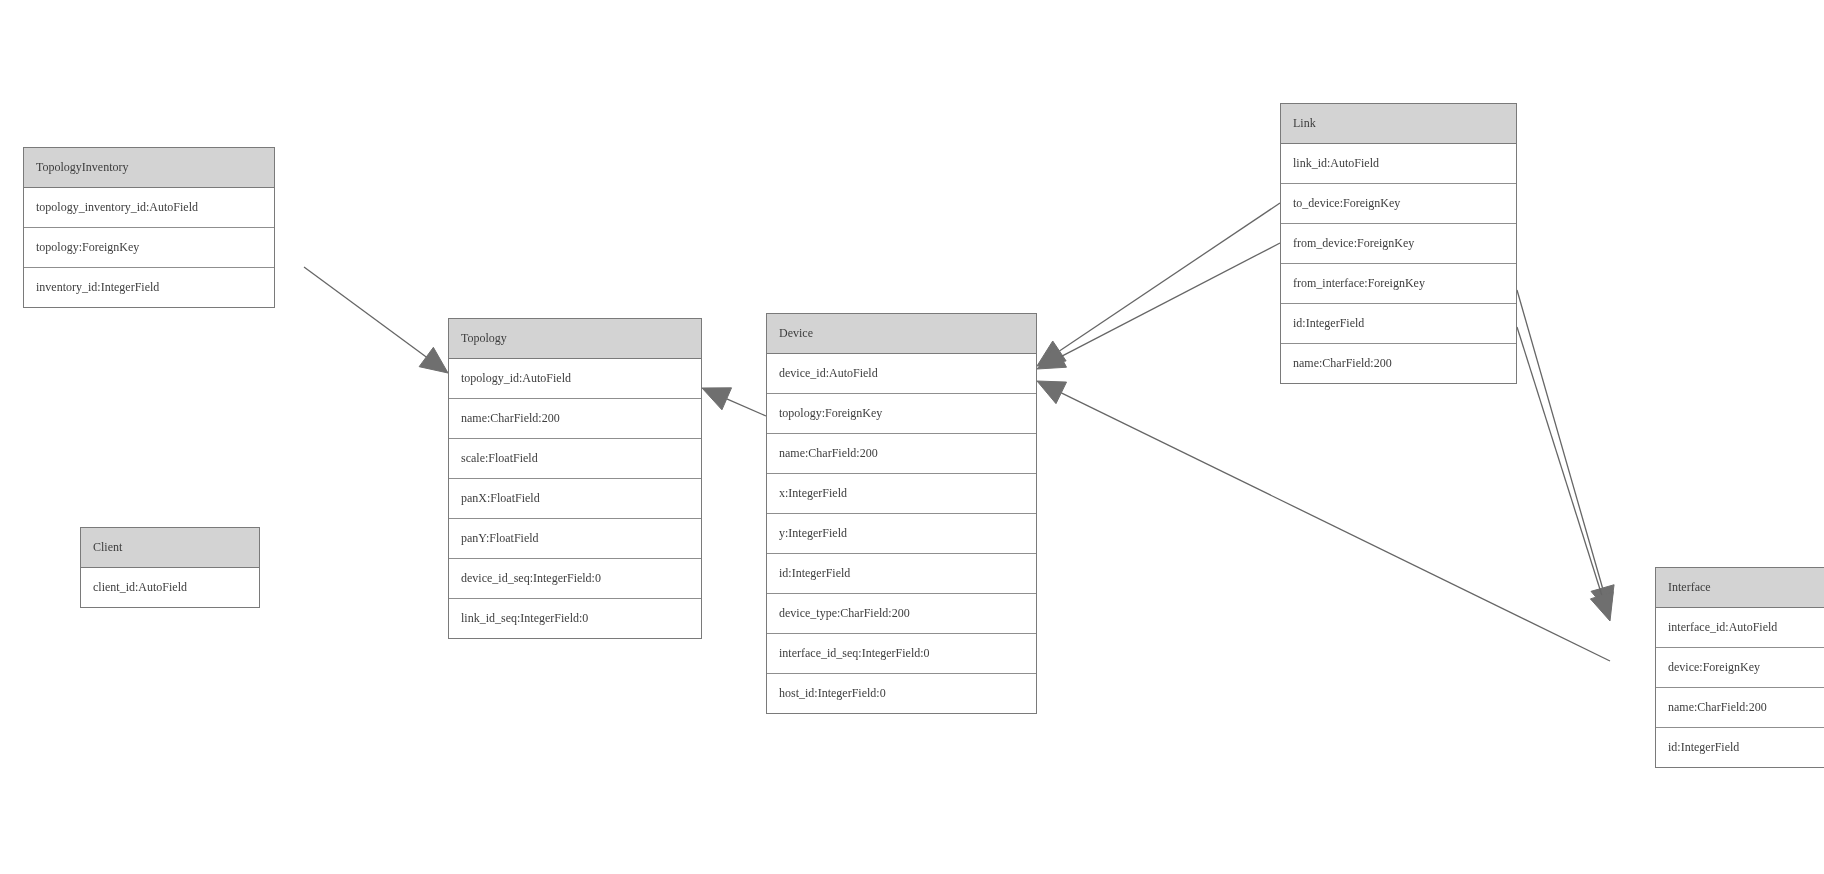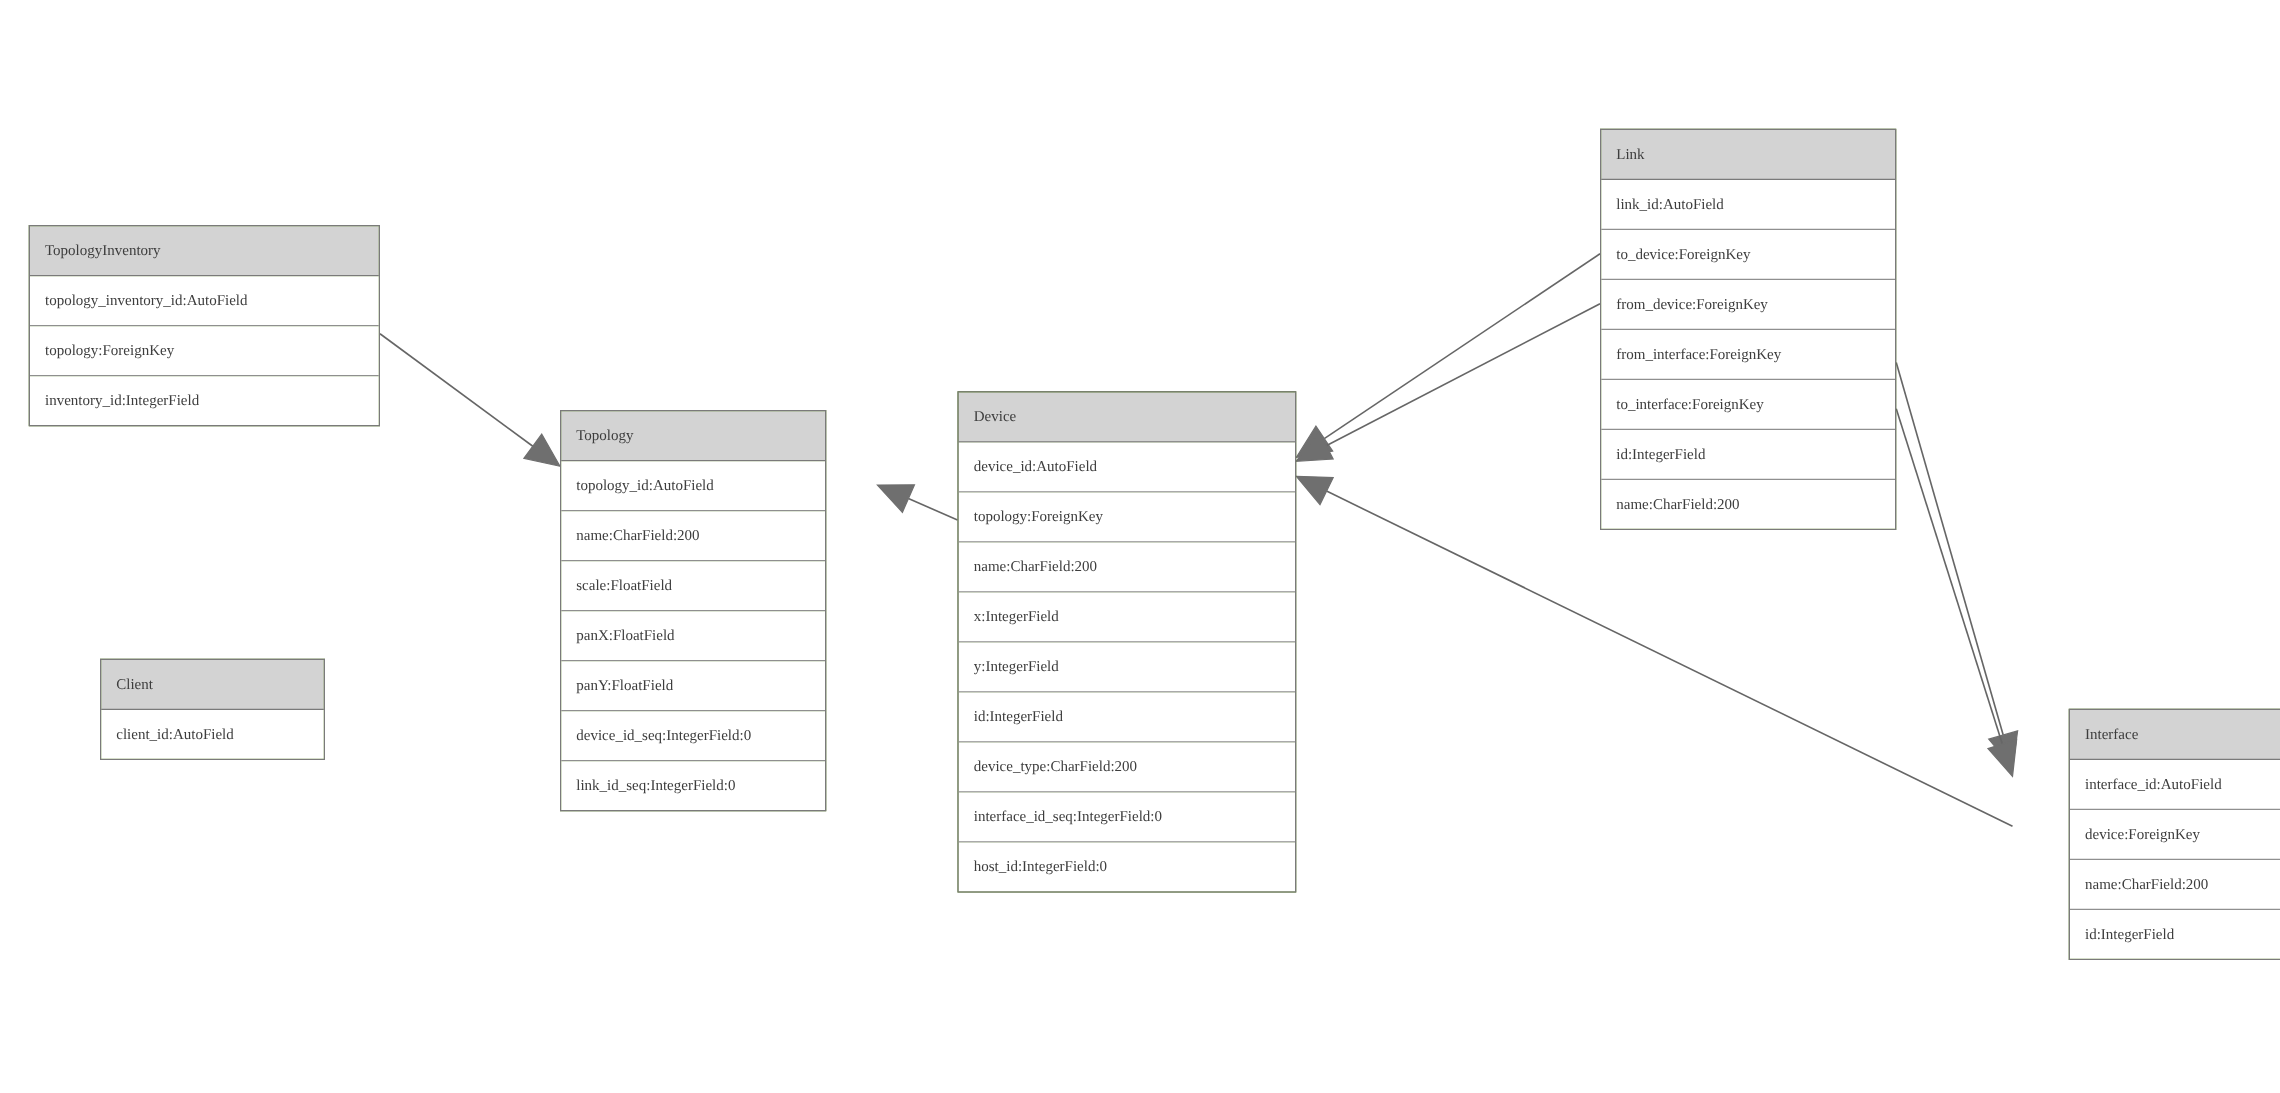--- a/index.html
+++ b/index.html
@@ -83,27 +83,27 @@
       <line x1="1280" y1="243" x2="1060.9693723491212" y2="356.571436559715" class="relation"></line>
       <polygon points="1037,369 1055.4455663756612,345.91838218232783 1066.4931783225811,367.22449093710213" class="arrowhead"></polygon>
       <line x1="1610" y1="661" x2="1061.258604646444" y2="392.85411745375967" class="relation"></line>
       <polygon points="1037,381 1066.5271012925593,382.0725153886735 1055.9901080003285,403.63571951884586" class="arrowhead"></polygon>
       <line x1="1517" y1="290" x2="1602.5507977701377" y2="588.0479406185441" class="relation"></line>
       <polygon points="1610,614 1591.0165491561572,591.3586971651496 1614.0850463841182,584.7371840719386" class="arrowhead"></polygon>
       <line x1="1517" y1="327" x2="1601.8568823899693" y2="595.2572411037743" class="relation"></line>
       <polygon points="1610,621 1590.415656213869,598.8764044860101 1613.2981085660697,591.6380777215385" class="arrowhead"></polygon>
     </svg>
   <div id="entities">
-      <div class="entity" style="left: 23px; top: 180px; width: 281px;">
+      <div class="entity" style="left: 23px; top: 147px; width: 252px;">
         <div class="entity-header">TopologyInventory</div>
         <div class="entity-row">topology_inventory_id:AutoField</div>
         <div class="entity-row">topology:ForeignKey</div>
         <div class="entity-row">inventory_id:IntegerField</div>
       </div>
-      <div class="entity" style="left: 448px; top: 328px; width: 213px;">
+      <div class="entity" style="left: 448px; top: 318px; width: 254px;">
         <div class="entity-header">Topology</div>
         <div class="entity-row">topology_id:AutoField</div>
         <div class="entity-row">name:CharField:200</div>
         <div class="entity-row">scale:FloatField</div>
         <div class="entity-row">panX:FloatField</div>
         <div class="entity-row">panY:FloatField</div>
         <div class="entity-row">device_id_seq:IntegerField:0</div>
         <div class="entity-row">link_id_seq:IntegerField:0</div>
       </div>
       <div class="entity" style="left: 80px; top: 527px; width: 180px;">
@@ -121,21 +121,20 @@
         <div class="entity-row">device_type:CharField:200</div>
         <div class="entity-row">interface_id_seq:IntegerField:0</div>
         <div class="entity-row">host_id:IntegerField:0</div>
       </div>
       <div class="entity" style="left: 1280px; top: 103px; width: 237px;">
         <div class="entity-header">Link</div>
         <div class="entity-row">link_id:AutoField</div>
         <div class="entity-row">to_device:ForeignKey</div>
         <div class="entity-row">from_device:ForeignKey</div>
         <div class="entity-row">from_interface:ForeignKey</div>
-        <div class="entity-row">to_interface:ForeignKey</div>
         <div class="entity-row">id:IntegerField</div>
         <div class="entity-row">name:CharField:200</div>
       </div>
       <div class="entity" style="left: 1610px; top: 567px; width: 210px; margin-left: 45px;">
         <div class="entity-header">Interface</div>
         <div class="entity-row">interface_id:AutoField</div>
         <div class="entity-row">device:ForeignKey</div>
         <div class="entity-row">name:CharField:200</div>
         <div class="entity-row">id:IntegerField</div>
       </div>

